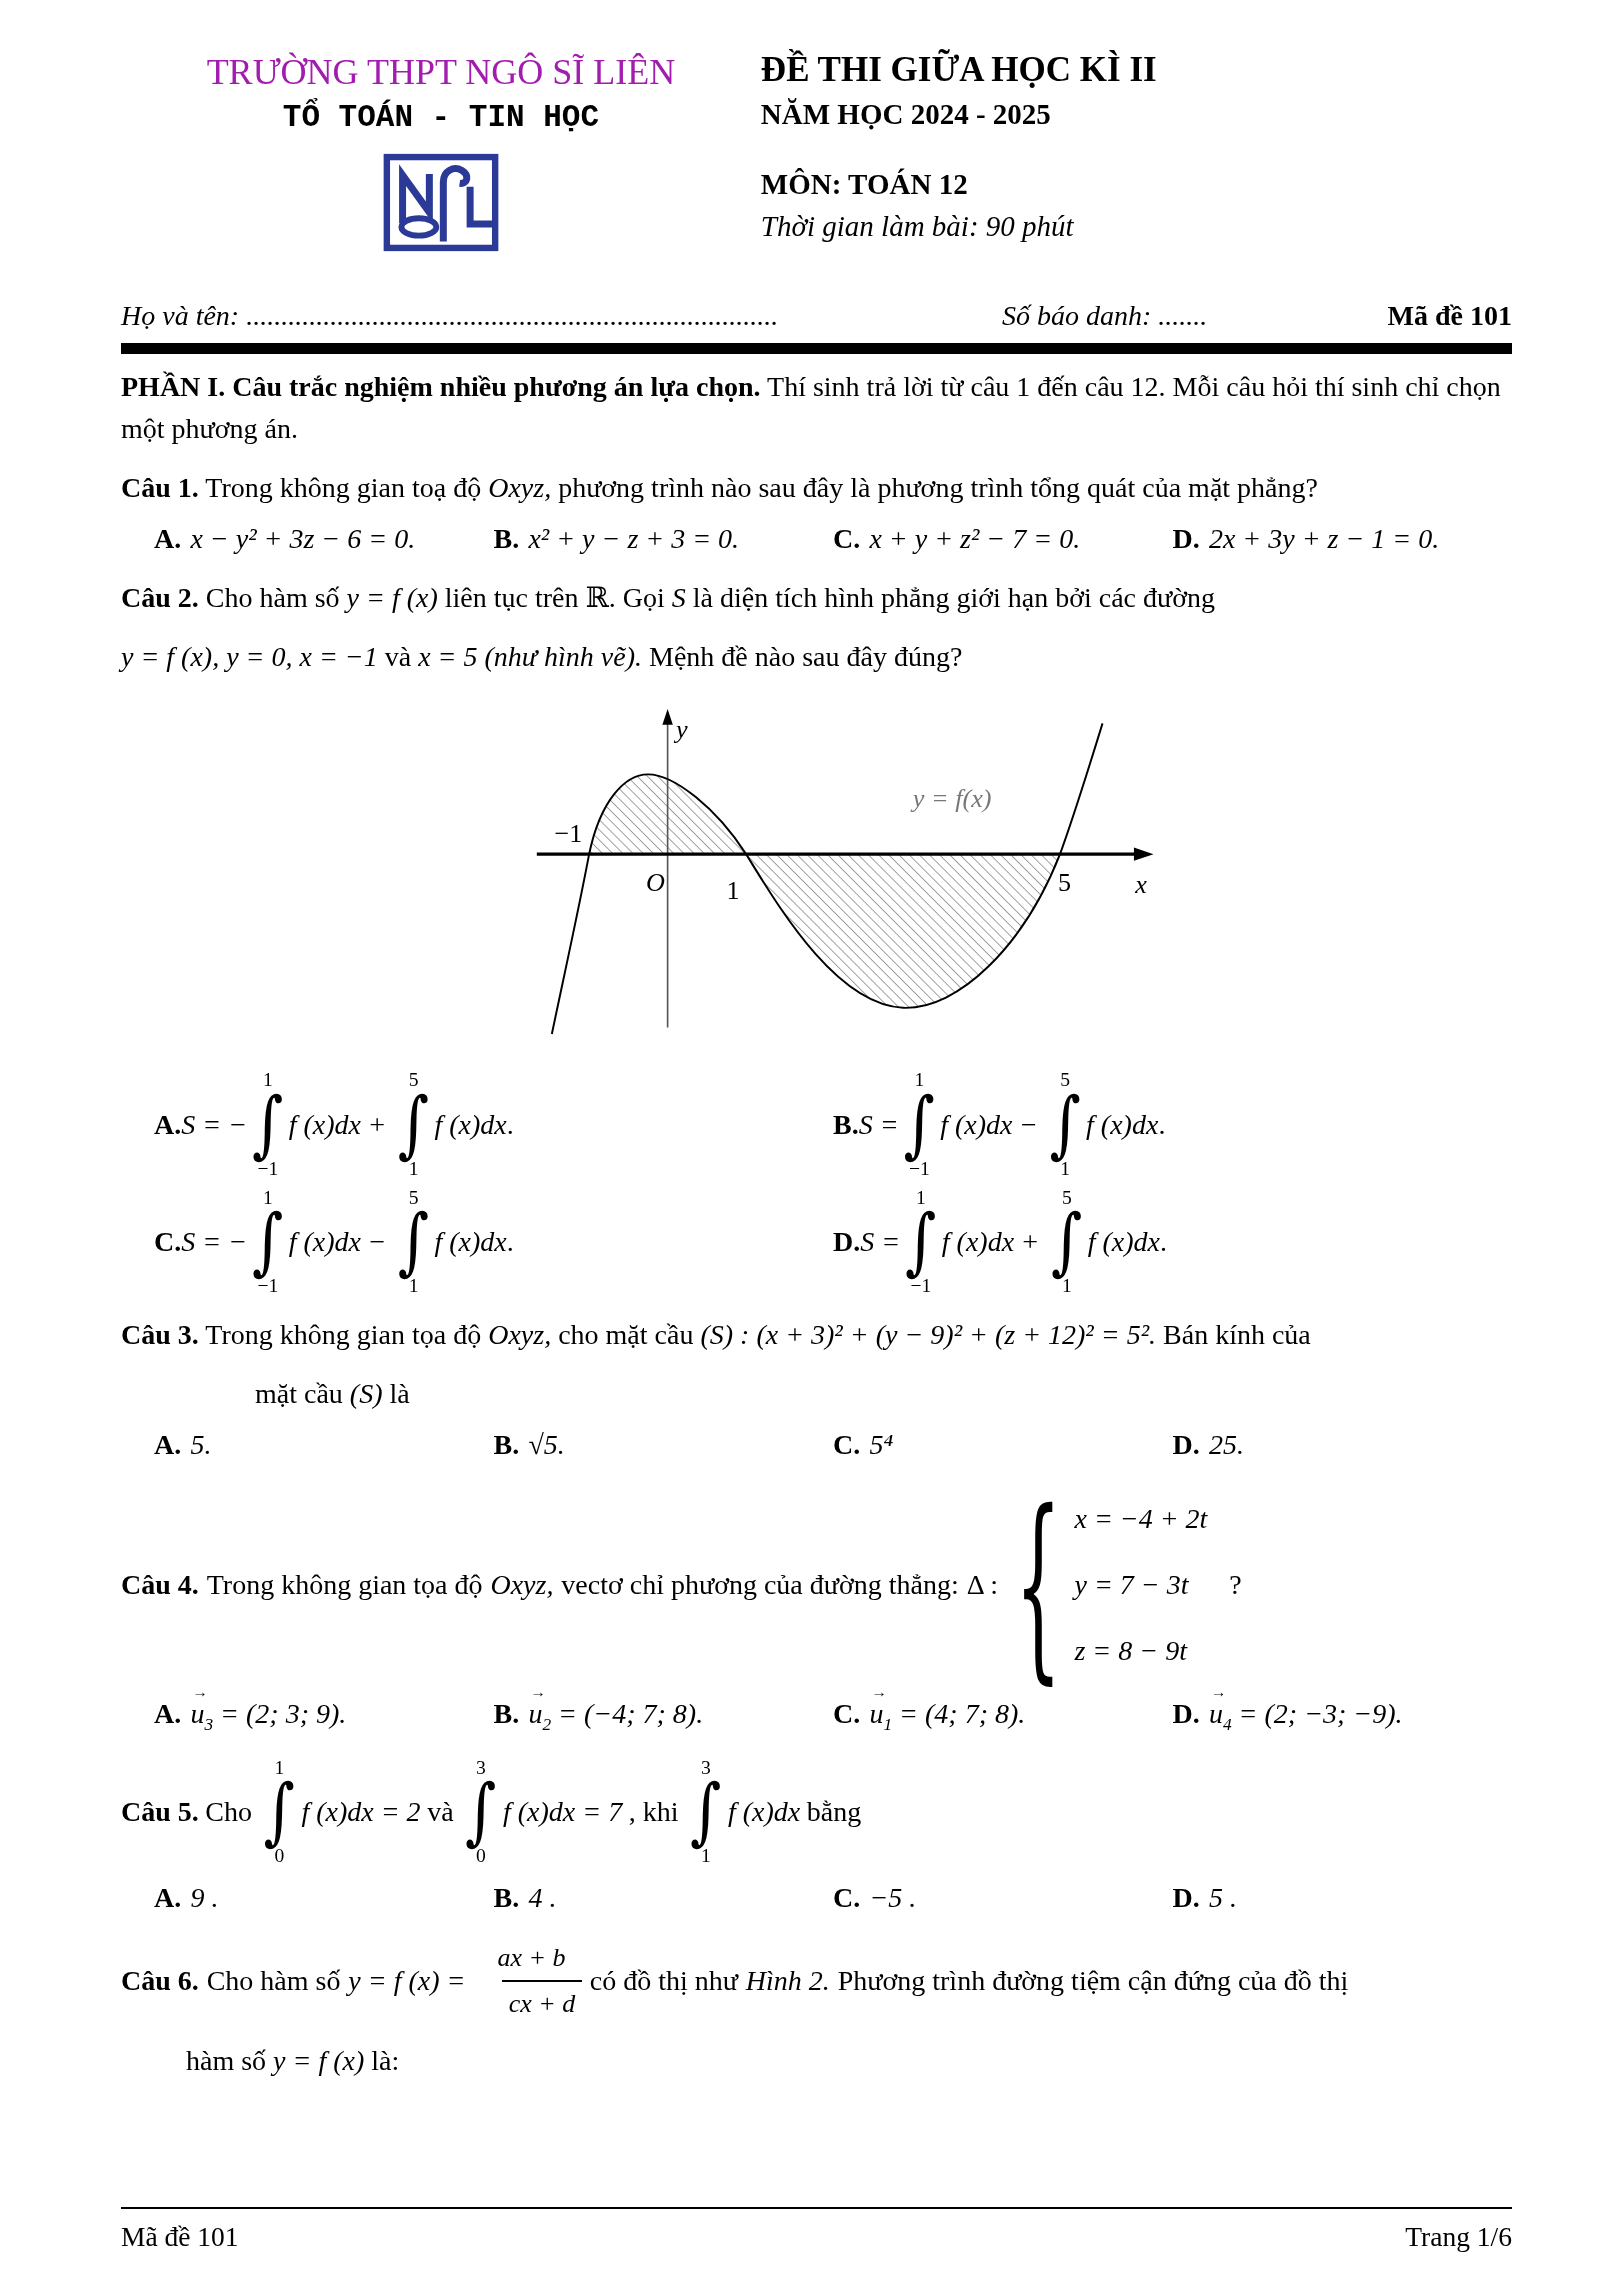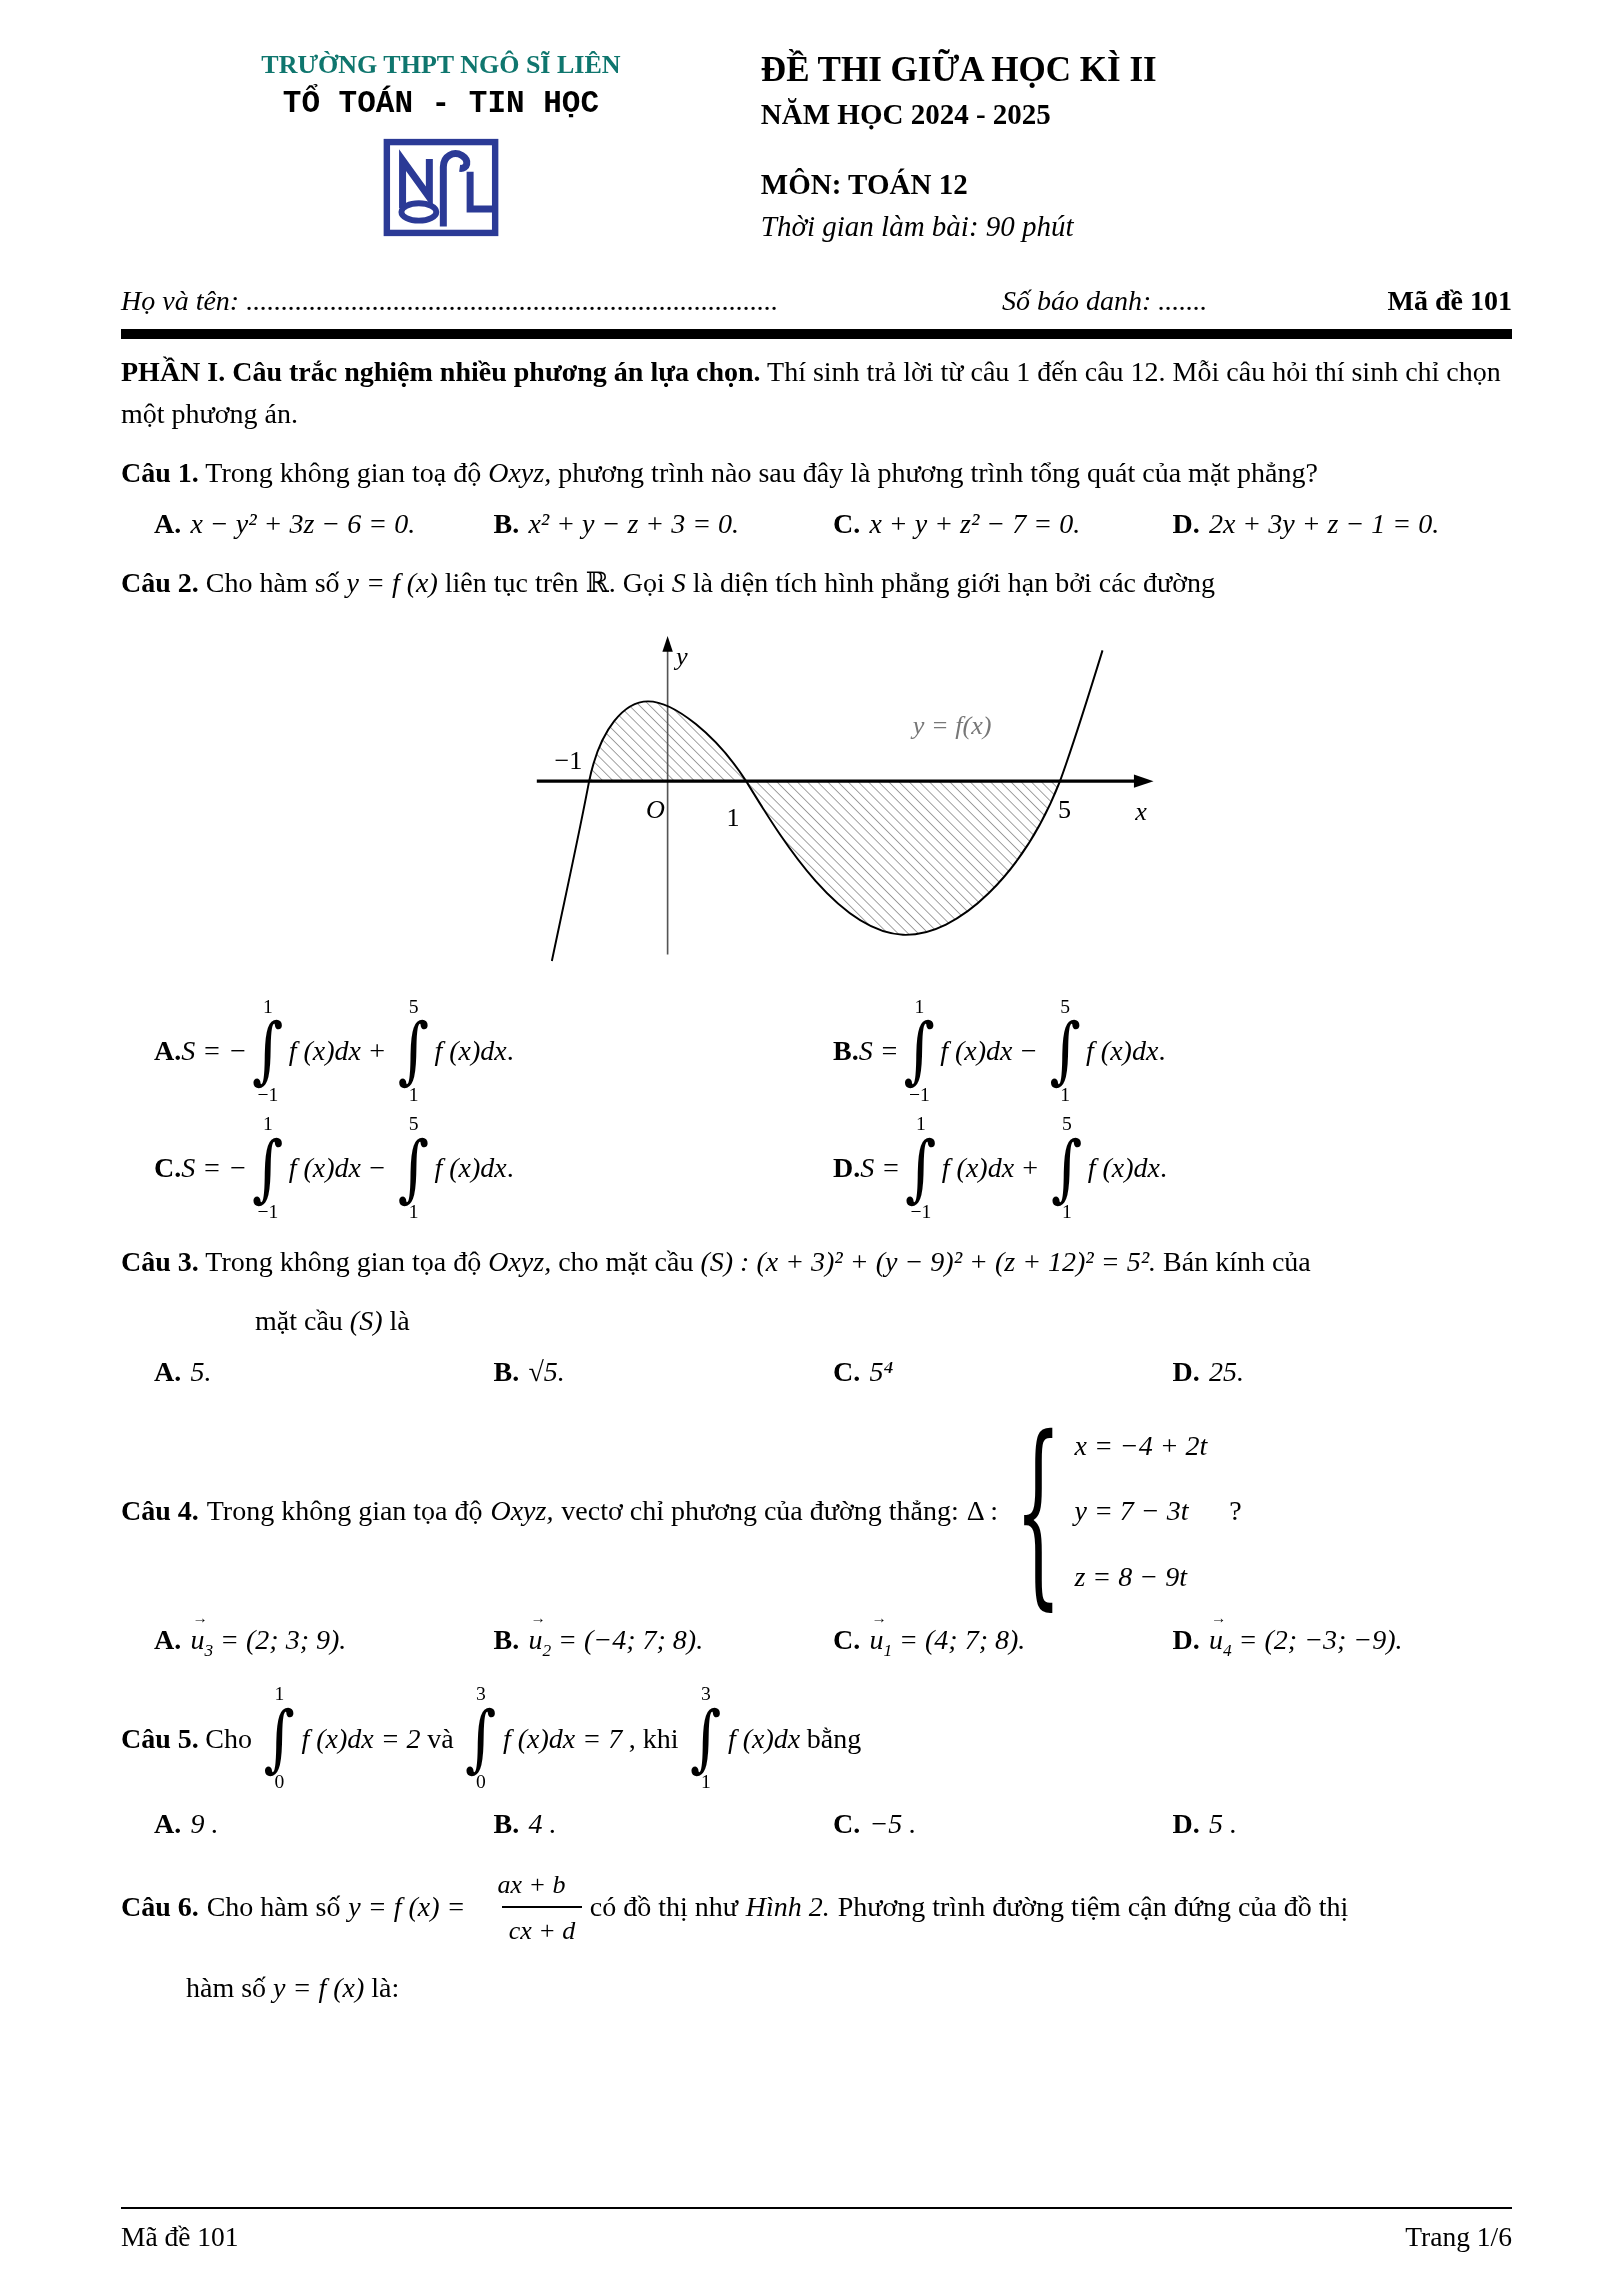--- a/index.html
+++ b/index.html
@@ -8,21 +8,21 @@
     width:1623px; height:2295px; position:relative;
     font-family:"Liberation Serif","DejaVu Serif",serif;
     font-size:28px; color:#000; line-height:1.5;
   }
   .page { padding:46px 111px 0 121px; position:relative; height:100%; }
 
   
   .header { display:flex; align-items:flex-start; }
   .h-left { width:46%; text-align:center; }
   .h-right { width:54%; }
-  .school1 { color:#0f766e; font-weight:bold; font-size:26px; line-height:1.45; }
+  .school1 { color:#a21caf; font-weight:normal; font-size:36px; line-height:1.45; }
   .school2 { color:#000000; font-weight:bold; font-size:31px; line-height:1.3;font-family:Liberation Mono, monospace; }
   .logo { margin-top:14.4px; }
   .exam-title { font-weight:bold; font-size:35px; line-height:1.35; }
   .exam-year  { font-weight:bold; font-size:29px; line-height:1.45; }
   .exam-subject { font-weight:bold; font-size:29px; line-height:1.45;margin-top:28px; }
   .exam-duration { font-style:italic; font-size:29px; line-height:1.5; }
 
   
   .info-row { display:flex; align-items:baseline; margin-top:31px; }
   .info-name { flex:1; font-style:italic; }
@@ -148,20 +148,27 @@
   <div>
     <p class="qline">
       <b class="qlabel">Câu 2.</b>
       <span>Cho hàm số</span>
       <i class="m">y = f (x)</i>
       <span>liên tục trên</span>
       <span>ℝ.</span>
       <span>Gọi</span>
       <i class="m">S</i>
       <span>là diện tích hình phẳng giới hạn bởi các đường</span>
+    </p>
+    <p class="qline">
+      <i class="m">y = f (x), y = 0, x = −1</i>
+      <span>và</span>
+      <i class="m">x = 5</i>
+      <i class="m">(như hình vẽ).</i>
+      <span>Mệnh đề nào sau đây đúng?</span>
     </p>
 
     <div class="figwrap">
       <svg width="654" height="347" viewBox="0 0 1000 530" style="font-size:43px">
         <defs>
           <pattern id="hatch" width="11" height="11" patternUnits="userSpaceOnUse" patternTransform="rotate(-45)">
             <line x1="0" y1="0" x2="0" y2="11" stroke="#333" stroke-width="1.4"></line>
           </pattern>
         </defs>
 

